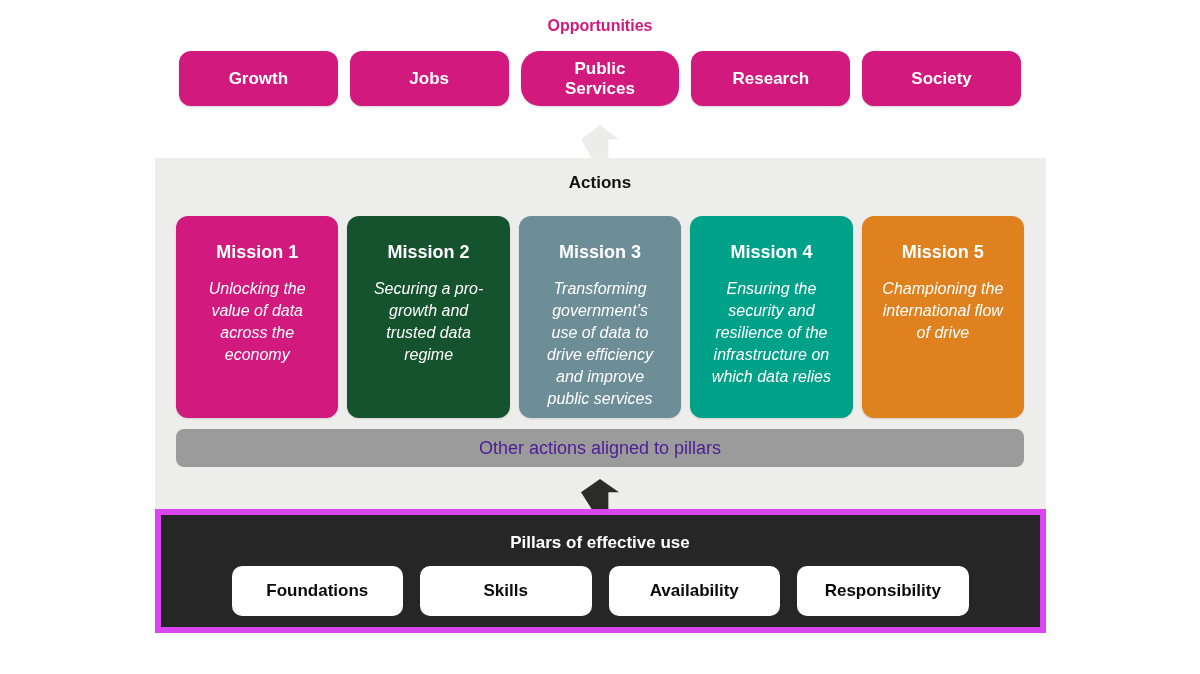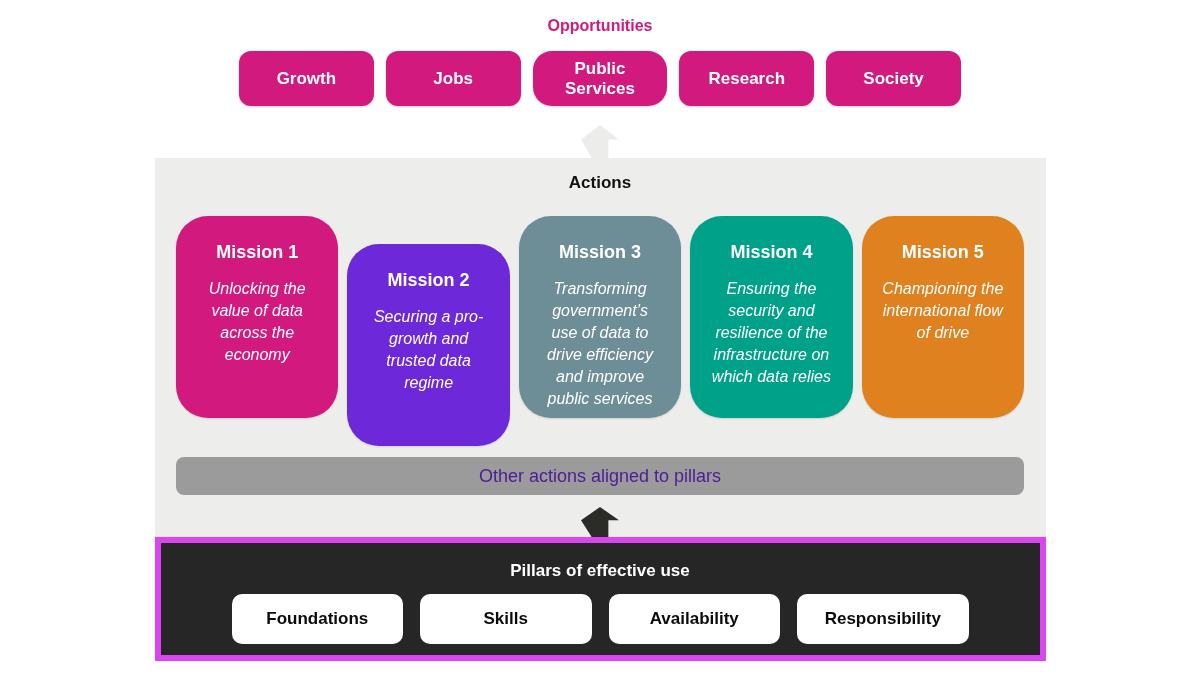--- a/index.html
+++ b/index.html
@@ -9,21 +9,21 @@
   .page { width: 1200px; height: 674px; position: relative; }
 
   .opp-title {
     padding-top: 17px;
     text-align: center;
     font-size: 16px;
     font-weight: bold;
   }
 
   .opp-row {
-    width: 722px;
+    width: 842px;
     margin: 16px auto 0;
     display: flex;
     gap: 12px;
   }
   .opp-btn {
     flex: 1;
     height: 55px;
     border-radius: 12px;
     display: flex;
     align-items: center;
@@ -67,21 +67,21 @@
 
   .missions {
     width: 848px;
     margin: 23px auto 0;
     display: flex;
     gap: 9px;
   }
   .mission-card {
     flex: 1;
     height: 202px;
-    border-radius: 32px;
+    border-radius: 12px;
     color: #ffffff;
     text-align: center;
     box-shadow: 0 1px 2px rgba(0,0,0,0.12);
   }
   .mission-title {
     margin-top: 26px;
     font-size: 18px;
     font-weight: bold;
   }
   .mission-desc {
@@ -167,21 +167,21 @@
   <div class="arrow-up arrow-light"></div>
 
   <div class="actions-panel">
     <div class="actions-title">Actions</div>
 
     <div class="missions">
       <div class="mission-card" style="background: rgb(210, 25, 125);">
         <div class="mission-title">Mission 1</div>
         <div class="mission-desc">Unlocking the value of data across the economy</div>
       </div>
-      <div class="mission-card" style="background: #6d28d9; margin-top: 28px;">
+      <div class="mission-card" style="background: #14532d;">
         <div class="mission-title">Mission 2</div>
         <div class="mission-desc">Securing a pro-growth and trusted data regime</div>
       </div>
       <div class="mission-card" style="background: rgb(109, 141, 151);">
         <div class="mission-title">Mission 3</div>
         <div class="mission-desc">Transforming government’s use of data to drive efficiency and improve public services</div>
       </div>
       <div class="mission-card" style="background: rgb(0, 161, 137);">
         <div class="mission-title">Mission 4</div>
         <div class="mission-desc">Ensuring the security and resilience of the infrastructure on which data relies</div>

